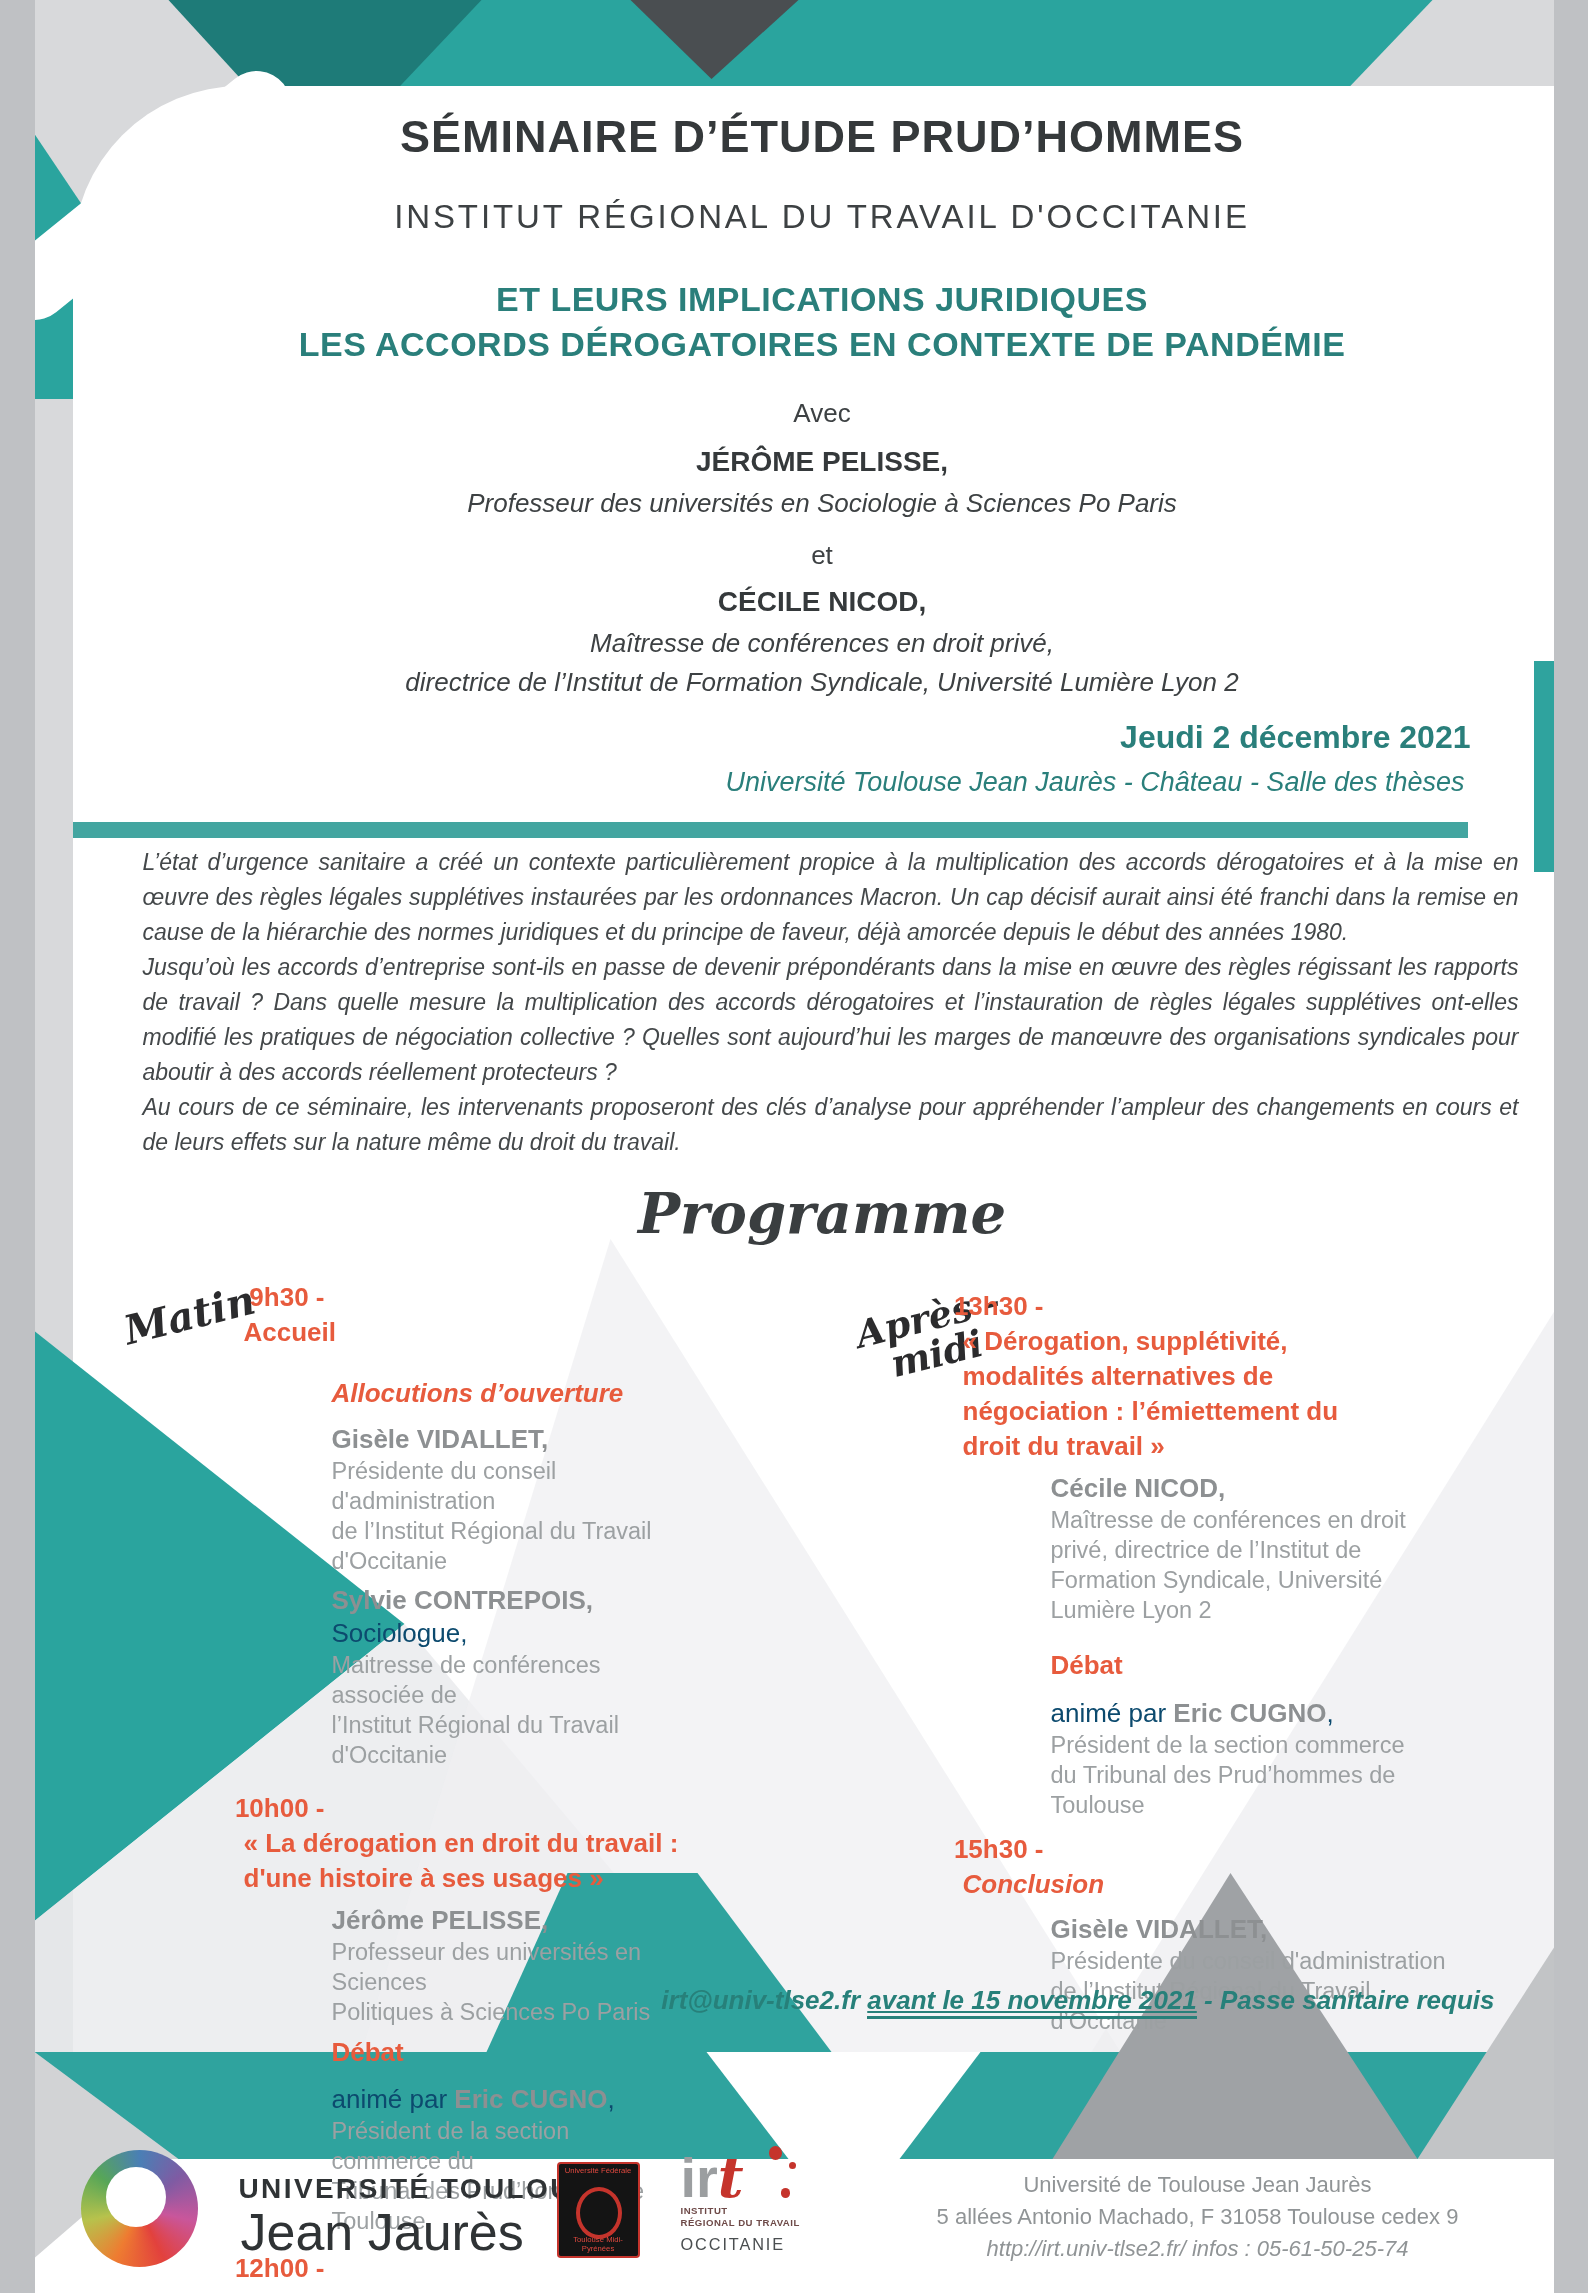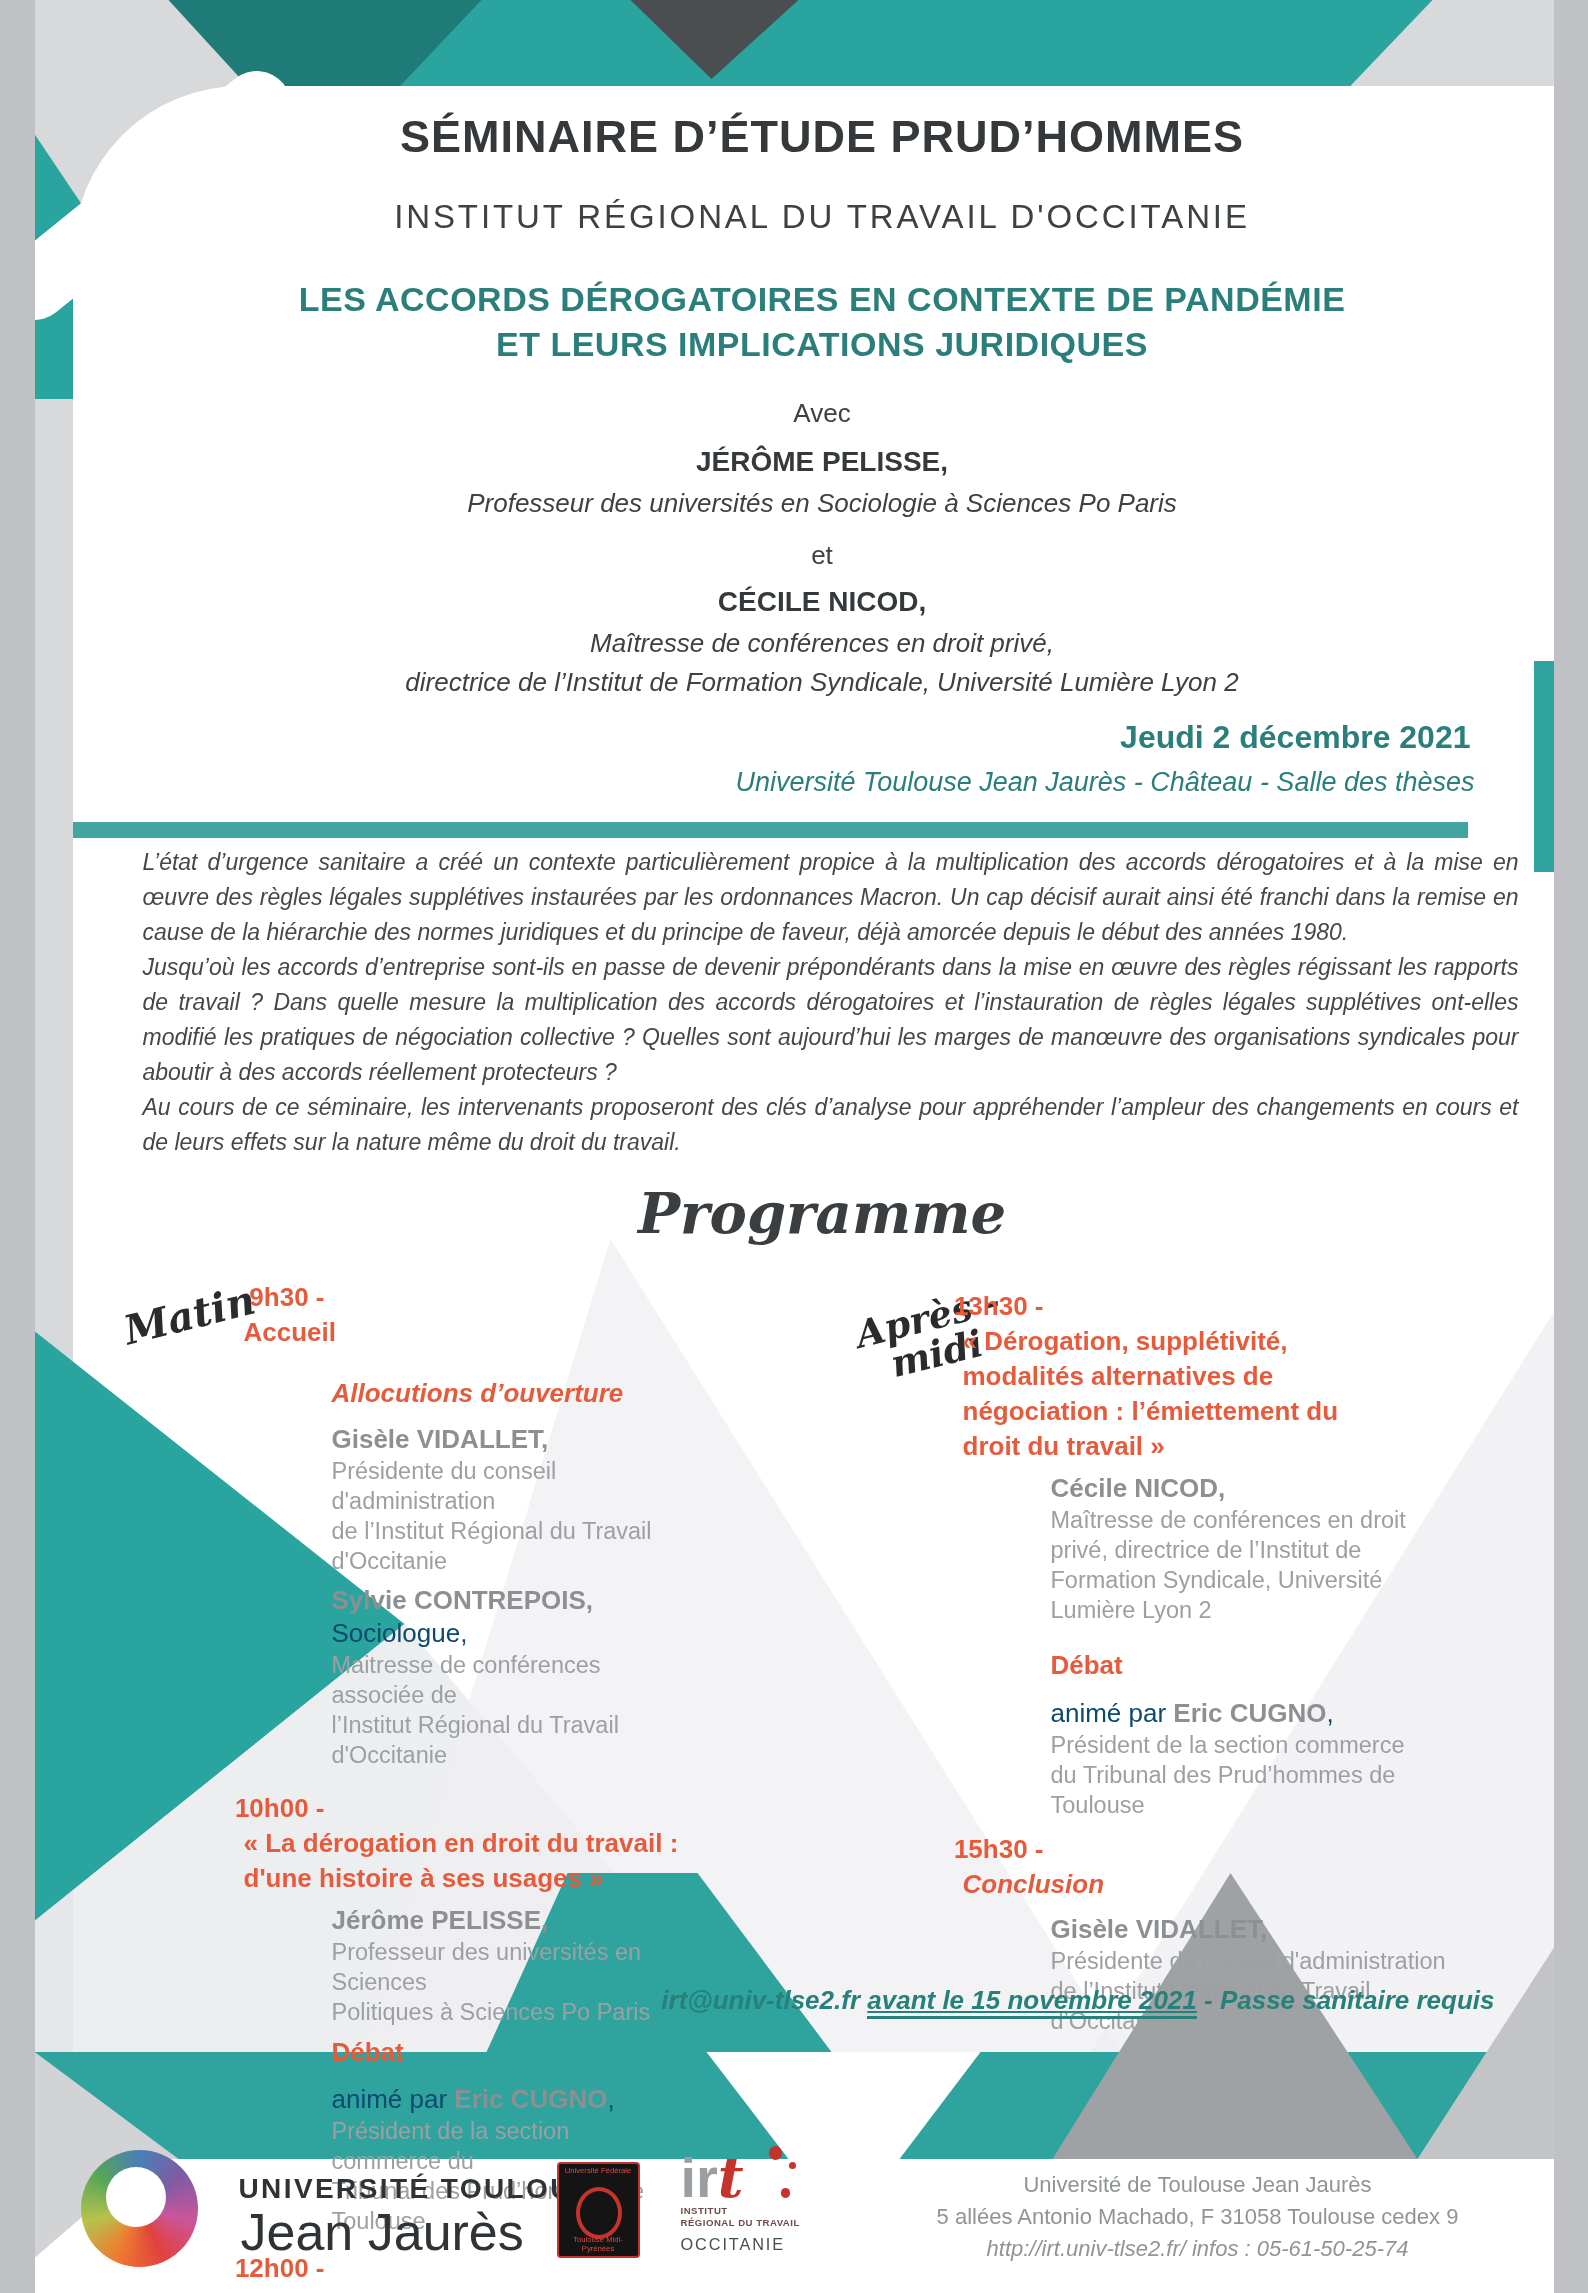--- a/index.html
+++ b/index.html
@@ -36,21 +36,21 @@
   .title{left:38px;top:111px;width:1499px;text-align:center;font-size:45px;font-weight:bold;
          color:#35393B;letter-spacing:1px;}
   .subtitle{left:38px;top:198px;width:1499px;text-align:center;font-size:33px;color:#3D4143;letter-spacing:2.9px;}
   .theme{left:38px;top:277px;width:1499px;text-align:center;font-size:34px;font-weight:bold;
          color:#2A7F7B;line-height:45px;letter-spacing:0.5px;}
   .with{left:38px;top:398px;width:1499px;text-align:center;font-size:26px;color:#3D4143;}
   .sp-name{left:38px;width:1499px;text-align:center;font-size:28px;font-weight:bold;color:#35393B;}
   .sp-role{left:38px;width:1499px;text-align:center;font-size:26px;font-style:italic;color:#3D4143;}
   .s1n{top:446px;}.s1r{top:488px;}.et{top:540px;}.s2n{top:586px;}.s2r1{top:628px;}.s2r2{top:667px;}
   .date{left:38px;top:719px;width:1398px;text-align:right;font-size:32px;font-weight:bold;color:#2A7F7B;}
-  .venue{left:42px;top:767px;width:1398px;text-align:right;font-size:27px;font-style:italic;color:#2A7F7B;}
+  .venue{left:32px;top:767px;width:1398px;text-align:right;font-size:27px;font-style:italic;color:#2A7F7B;}
   .divider{position:absolute;left:38px;top:822px;width:1395px;height:16.3px;background:#43A5A0;z-index:9;}
   .vbar{position:absolute;left:1499px;top:661px;width:35px;height:211px;background:#2FA39E;z-index:9;}
   
   .intro{left:108px;top:845px;width:1376px;font-size:23px;line-height:35px;font-style:italic;
          color:#44484A;text-align:justify;}
   .intro p{margin:0;}
   
   .prog-heading{left:38px;top:1180px;width:1499px;text-align:center;
         font-family:"DejaVu Serif",serif;font-style:italic;font-weight:bold;font-size:56px;color:#3A3E40;}
   .rot-label{position:absolute;z-index:10;font-family:"DejaVu Serif",serif;font-style:italic;
@@ -121,22 +121,22 @@
   <div class="shape dec-band-white"></div>
   <div class="shape dec-band-gray1"></div>
   <div class="shape dec-band-gray2"></div>
   <div class="shape dec-band-grayL"></div>
   <div class="footer-band"></div>
   <div class="shape dec-footer-grayL"></div>
 
   <div class="txt title">SÉMINAIRE D’ÉTUDE PRUD’HOMMES</div>
   <div class="txt subtitle">INSTITUT RÉGIONAL DU TRAVAIL D'OCCITANIE</div>
   <div class="txt theme">
+    <div>ET LEURS IMPLICATIONS JURIDIQUES</div>
     <div>LES ACCORDS DÉROGATOIRES EN CONTEXTE DE PANDÉMIE</div>
-    <div>ET LEURS IMPLICATIONS JURIDIQUES</div>
   </div>
   <div class="txt with">Avec</div>
   <div class="txt sp-name s1n">JÉRÔME PELISSE,</div>
   <div class="txt sp-role s1r">Professeur des universités en Sociologie à Sciences Po Paris</div>
   <div class="txt with et">et</div>
   <div class="txt sp-name s2n">CÉCILE NICOD,</div>
   <div class="txt sp-role s2r1">Maîtresse de conférences en droit privé,</div>
   <div class="txt sp-role s2r2">directrice de l’Institut de Formation Syndicale, Université Lumière Lyon 2</div>
   <div class="txt date">Jeudi 2 décembre 2021</div>
   <div class="txt venue">Université Toulouse Jean Jaurès - Château - Salle des thèses</div>

